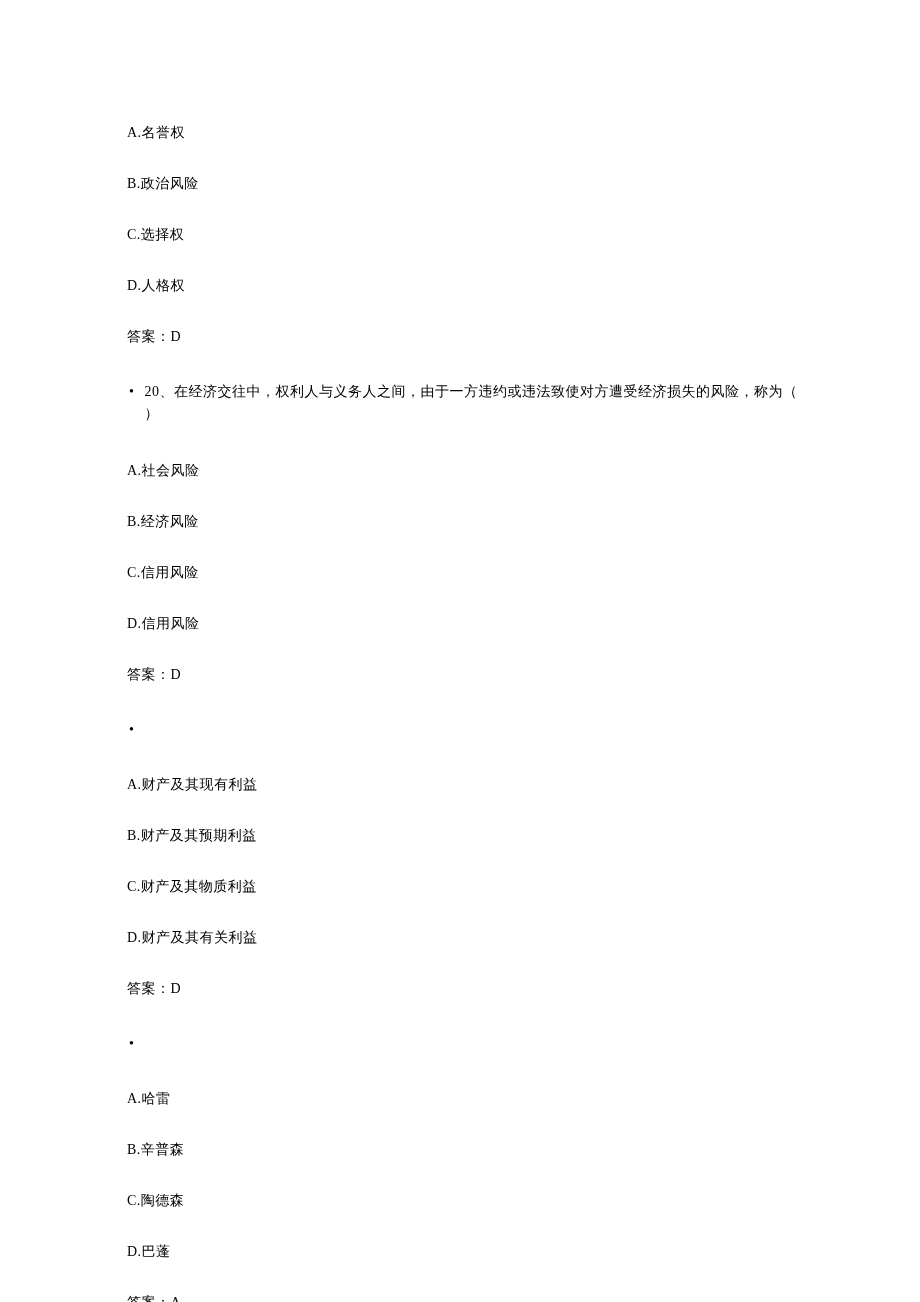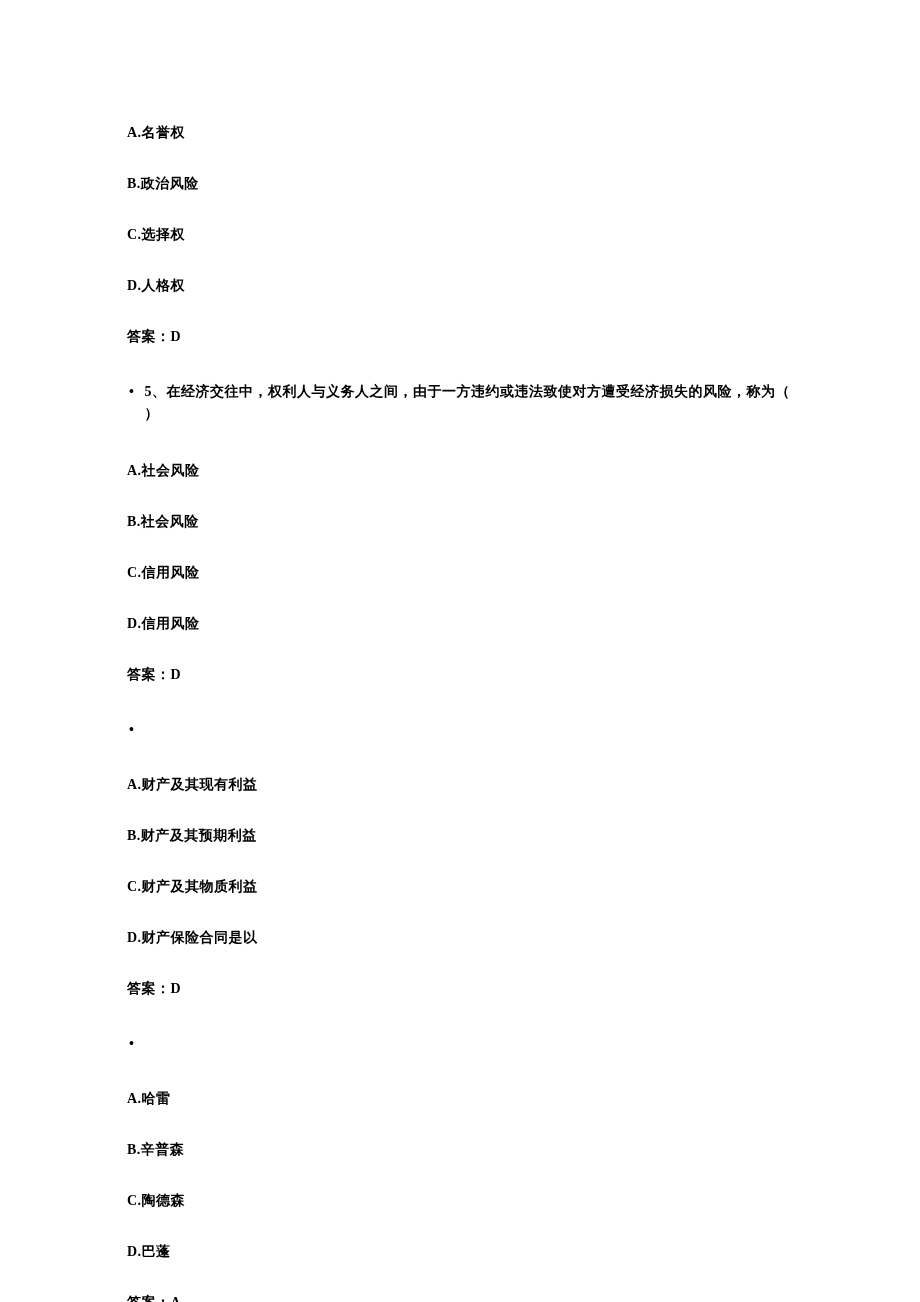--- a/index.html
+++ b/index.html
@@ -1,19 +1,18 @@
 <!DOCTYPE html>
 <html><head>
   <meta charset="utf-8">
   <style>
     * {
       margin: 4px;
       padding: 0;
       box-sizing: border-box;
-      font-weight: bold;
     }
     body {
       background: #ffffff;
       font-family: "SimSun", "宋体", serif;
       font-size: 14px;
       color: #000000;
       line-height: 1.5;
       padding: 110px 115px 80px 115px;
       width: 920px;
     }
@@ -41,35 +40,35 @@
 <body>
 
 <div class="para">A.名誉权</div>
 <div class="para">B.政治风险</div>
 <div class="para">C.选择权</div>
 <div class="para">D.人格权</div>
 <div class="para">答案：D</div>
 
 <div class="question-para">
   <span class="bullet">•</span>
-  <span class="multiline">5、在经济交往中，权利人与义务人之间，由于一方违约或违法致使对方遭受经济损失的风险，称为（ ）</span>
+  <span class="multiline">20、在经济交往中，权利人与义务人之间，由于一方违约或违法致使对方遭受经济损失的风险，称为（ ）</span>
 </div>
 <div class="para">A.社会风险</div>
-<div class="para">B.社会风险</div>
+<div class="para">B.经济风险</div>
 <div class="para">C.信用风险</div>
 <div class="para">D.信用风险</div>
 <div class="para">答案：D</div>
 
 <div class="question-para">
   <span class="bullet">•</span>
 </div>
 <div class="para">A.财产及其现有利益</div>
 <div class="para">B.财产及其预期利益</div>
 <div class="para">C.财产及其物质利益</div>
-<div class="para">D.财产保险合同是以</div>
+<div class="para">D.财产及其有关利益</div>
 <div class="para">答案：D</div>
 
 <div class="question-para">
   <span class="bullet">•</span>
 </div>
 <div class="para">A.哈雷</div>
 <div class="para">B.辛普森</div>
 <div class="para">C.陶德森</div>
 <div class="para">D.巴蓬</div>
 <div class="para">答案：A</div>

